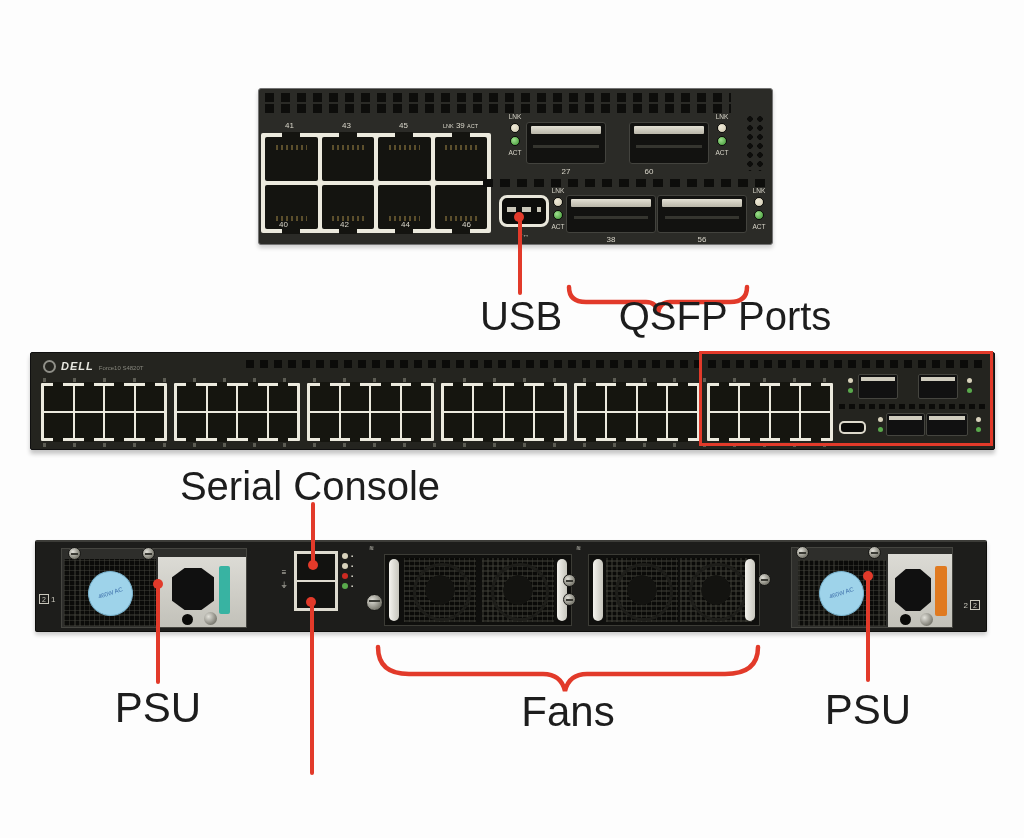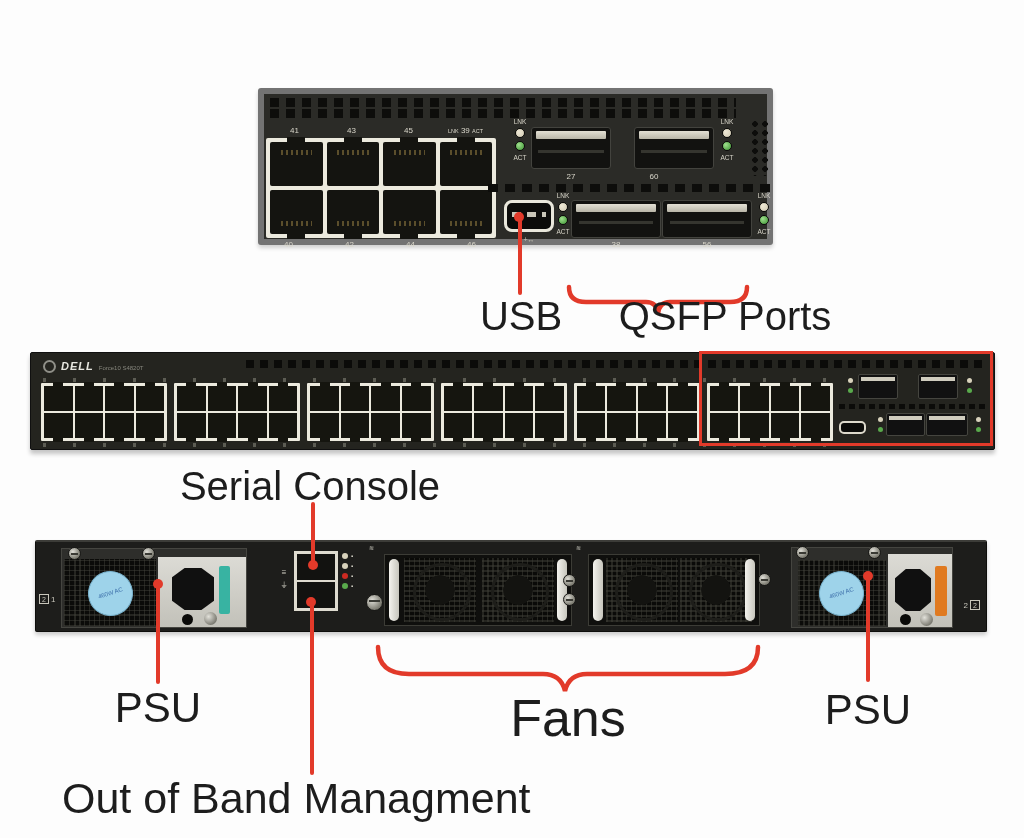--- a/index.html
+++ b/index.html
@@ -14,34 +14,34 @@
   .ann-line { position:absolute; width:4px; background:var(--annotation); border-radius:2px; z-index:30; }
   .ann-dot  { position:absolute; width:10px; height:10px; border-radius:50%; background:var(--annotation); z-index:31; }
   .brace { position:absolute; z-index:30; }
   .brace path { stroke:var(--annotation); stroke-width:4.5; fill:none; stroke-linecap:round; }
   .biglabel { position:absolute; color:#1d1d1d; z-index:32; white-space:nowrap; text-align:center; }
   #red-rect { position:absolute; left:699px; top:351px; width:294px; height:95px;
     border:3px solid var(--annotation); z-index:25; }
 
   
   #closeup { position:absolute; left:258px; top:88px; width:515px; height:157px;
-    background:var(--panel); border:6px solid #737373; border-radius:3px;
+    background:var(--panel); border:1px solid #737373; border-radius:3px;
     box-shadow:0 3px 4px rgba(0,0,0,.18); }
   .venterow { position:absolute; height:9px;
     background:repeating-linear-gradient(90deg,#0d0d0b 0 9px,transparent 9px 16px); }
   #cu-vent1 { left:6px; top:4px;  width:466px; }
   #cu-vent2 { left:6px; top:15px; width:466px; }
   #cu-vent-right { position:absolute; left:487px; top:26px; width:20px; height:56px;
     background-image:radial-gradient(circle at 4px 4px,#0d0d0b 2.6px,transparent 3px);
     background-size:10px 9px; }
   .cu-labrow { position:absolute; left:2px; width:228px; display:flex; color:#d9d6ca;
     font-size:8px; line-height:11px; }
   .cu-labrow > div { flex:1; text-align:center; }
   #cu-lab-top { top:31px; }
-  #cu-lab-bot { top:145px;gap:16px; }
+  #cu-lab-bot { top:130px;gap:16px; }
   .microtxt { font-size:5.5px; letter-spacing:0; }
   #cu-rj45 { position:absolute; left:2px; top:44px; width:230px; height:100px;
     background:var(--bezel); border-radius:2px; padding:4px;
     display:grid; grid-template-columns:repeat(4,1fr); grid-template-rows:1fr 1fr; gap:4px; }
   .rj45 { position:relative; background:#141410; border-radius:2px; }
   .rj45::before { content:""; position:absolute; left:20%; right:20%; height:5px;
     background:repeating-linear-gradient(90deg,#6d5d32 0 2px,transparent 2px 5px); opacity:.8; }
   .rj45.up::before { top:8px; } .rj45.down::before { bottom:8px; }
   .rj45.up::after, .rj45.down::after { content:""; position:absolute; left:50%;
     transform:translateX(-50%); width:18px; height:5px; background:#141410; }
@@ -464,16 +464,15 @@
   <div class="ann-line" style="left:866px; top:577px; height:105px;"></div>
 
   <svg class="brace" style="left:375px; top:644px;" width="386" height="52" viewBox="0 0 386 52">
     <path d="M3,3 Q3,30 34,30 L168,30 Q186,30 190,47 Q194,30 212,30 L350,30 Q383,30 383,3"></path>
   </svg>
 
   <div class="biglabel" style="left:456px; top:294px; width:130px; font-size:40px;">USB</div>
   <div class="biglabel" style="left:595px; top:294px; width:260px; font-size:40px;">QSFP Ports</div>
   <div class="biglabel" style="left:160px; top:464px; width:300px; font-size:40px;">Serial Console</div>
   <div class="biglabel" style="left:78px; top:684px; width:160px; font-size:42px;">PSU</div>
-  <div class="biglabel" style="left:488px; top:688px; width:160px; font-size:52px;">Fans</div>
+  <div class="biglabel" style="left:488px; top:688px; width:160px; font-size:42px;">Fans</div>
   <div class="biglabel" style="left:788px; top:686px; width:160px; font-size:42px;">PSU</div>
-  <div class="biglabel" style="left:62px; top:774px; font-size:43px; text-align:left;">Out of Band Managment</div>
 </div>
 
 </body></html>

